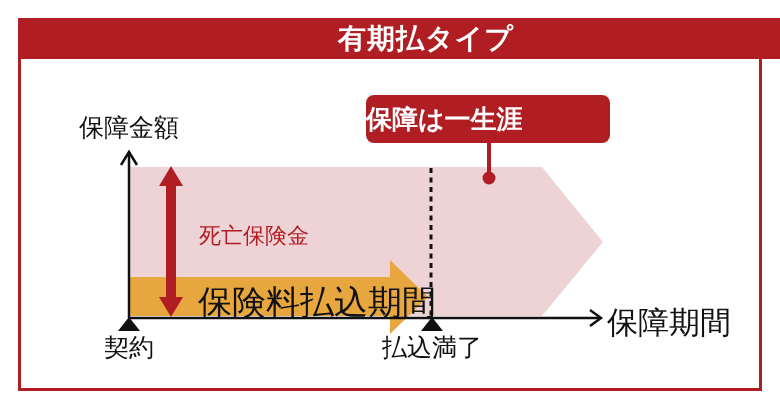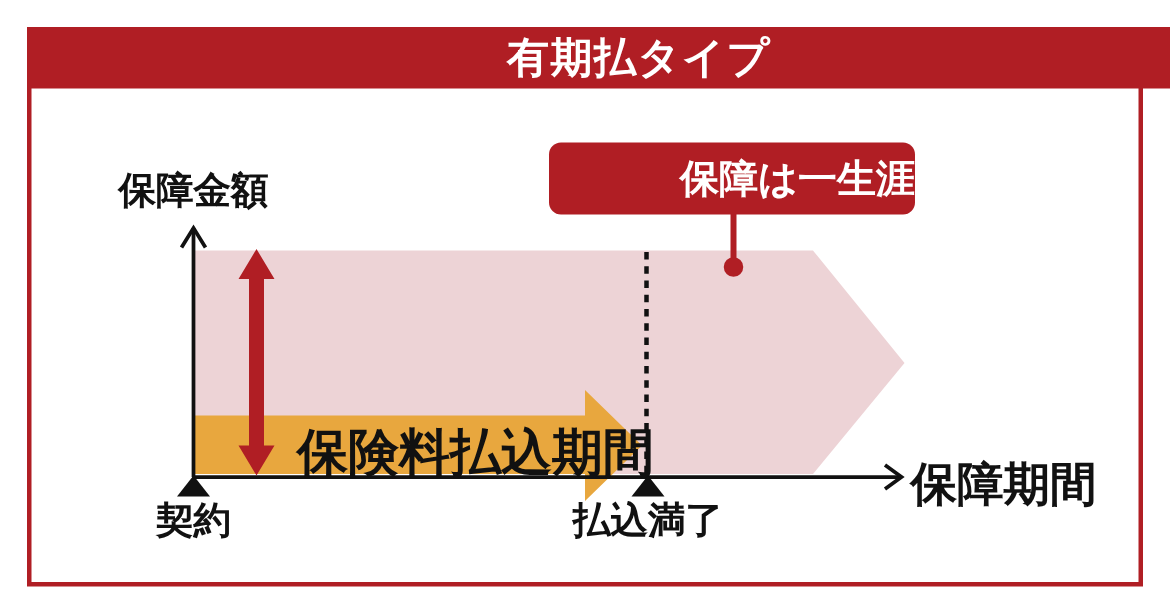--- a/index.html
+++ b/index.html
@@ -14,31 +14,31 @@
     box-sizing:border-box;border:3px solid var(--red);background:#ffffff;
   }
   .title-bar{
     position:absolute;left:18px;top:18px;width:744px;height:41px;
     background:var(--red);display:flex;align-items:center;justify-content:center;padding-left:36px;
   }
   .title-bar .title{
     color:#ffffff;font-size:28px;font-weight:bold;letter-spacing:1px;line-height:1;
   }
   svg.diagram{position:absolute;left:0;top:0;width:780px;height:410px;}
-  .lbl{position:absolute;font-weight:bold;line-height:1.15;white-space:nowrap;color:#111111;}
+  .lbl{position:absolute;font-weight:normal;line-height:1.15;white-space:nowrap;color:#111111;}
   .lbl-yaxis{left:79px;top:113px;font-size:25px;}
   .lbl-xaxis{left:607px;top:305px;font-size:31px;}
   .lbl-death{left:199px;top:223px;font-size:22px;color:var(--red);}
   .lbl-premium{left:198px;top:283px;font-size:34px;}
   .lbl-contract{left:129px;top:333px;font-size:25px;transform:translateX(-50%);}
   .lbl-paidup{left:432px;top:333px;font-size:25px;transform:translateX(-50%);}
   .callout{
     position:absolute;left:366px;top:95px;width:244px;height:48px;
     background:var(--red);border-radius:8px;
-    display:flex;align-items:center;justify-content:flex-end;
+    display:flex;align-items:center;justify-content:flex-start;
   }
   .callout .callout-text{color:#ffffff;font-size:26px;font-weight:bold;line-height:1;}
 </style>
 </head>
 <body>
 
 <div class="stage">
 
   <div class="frame"></div>
 
@@ -64,20 +64,21 @@
 
     <polygon points="118,331 140,331 129,317" fill="#111111"></polygon>
     <polygon points="421,331 443,331 432,317" fill="#111111"></polygon>
 
     <line x1="489" y1="140" x2="489" y2="175" stroke="var(--red)" stroke-width="4"></line>
     <circle cx="489" cy="178" r="6.5" fill="var(--red)"></circle>
   </svg>
 
   <div class="lbl lbl-yaxis">保障金額</div>
   <div class="lbl lbl-xaxis">保障期間</div>
+  <div class="lbl lbl-death">死亡保険金</div>
   <div class="lbl lbl-premium">保険料払込期間</div>
   <div class="lbl lbl-paidup">払込満了</div>
   <div class="lbl lbl-contract">契約</div>
 
   <div class="callout">
     <span class="callout-text">保障は一生涯</span>
   </div>
 
 </div>
 

